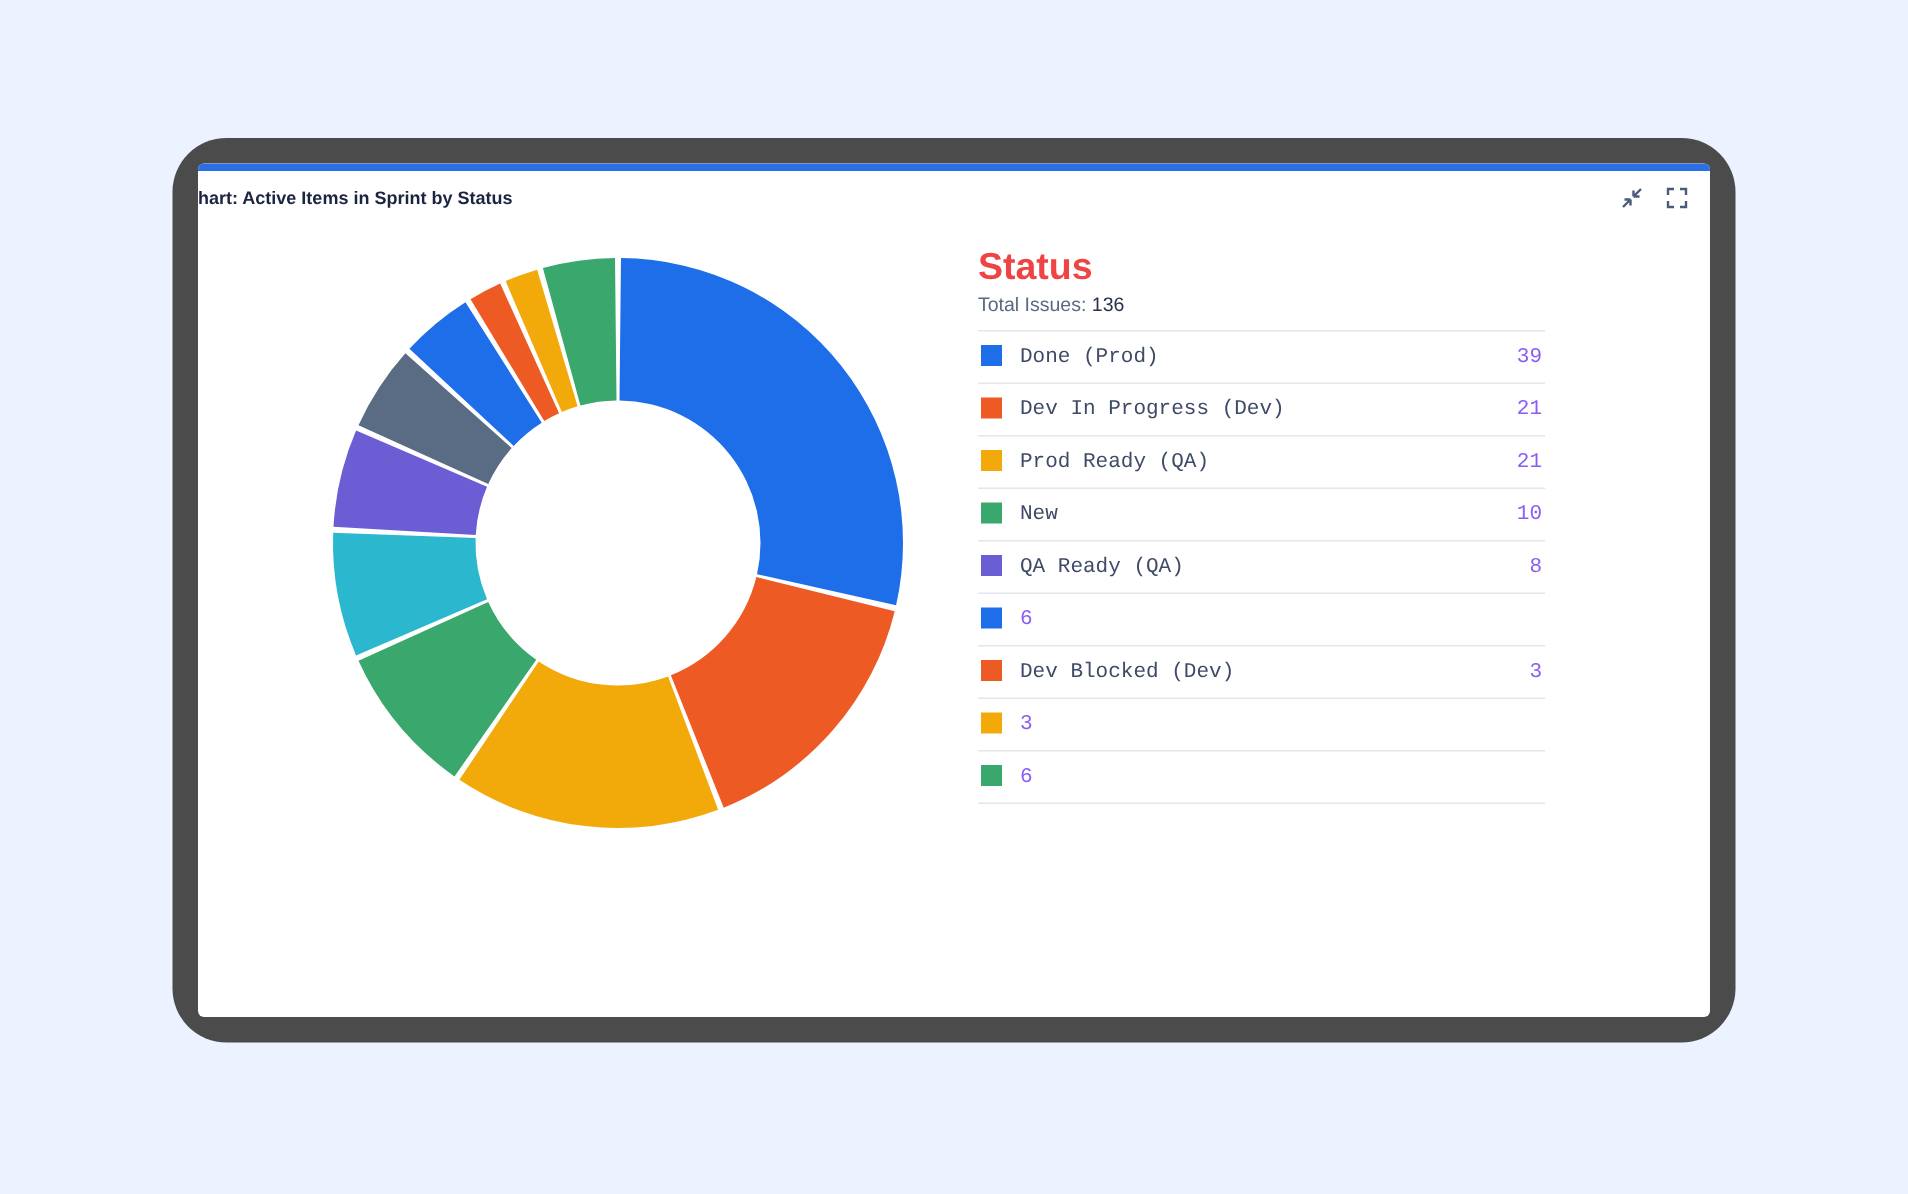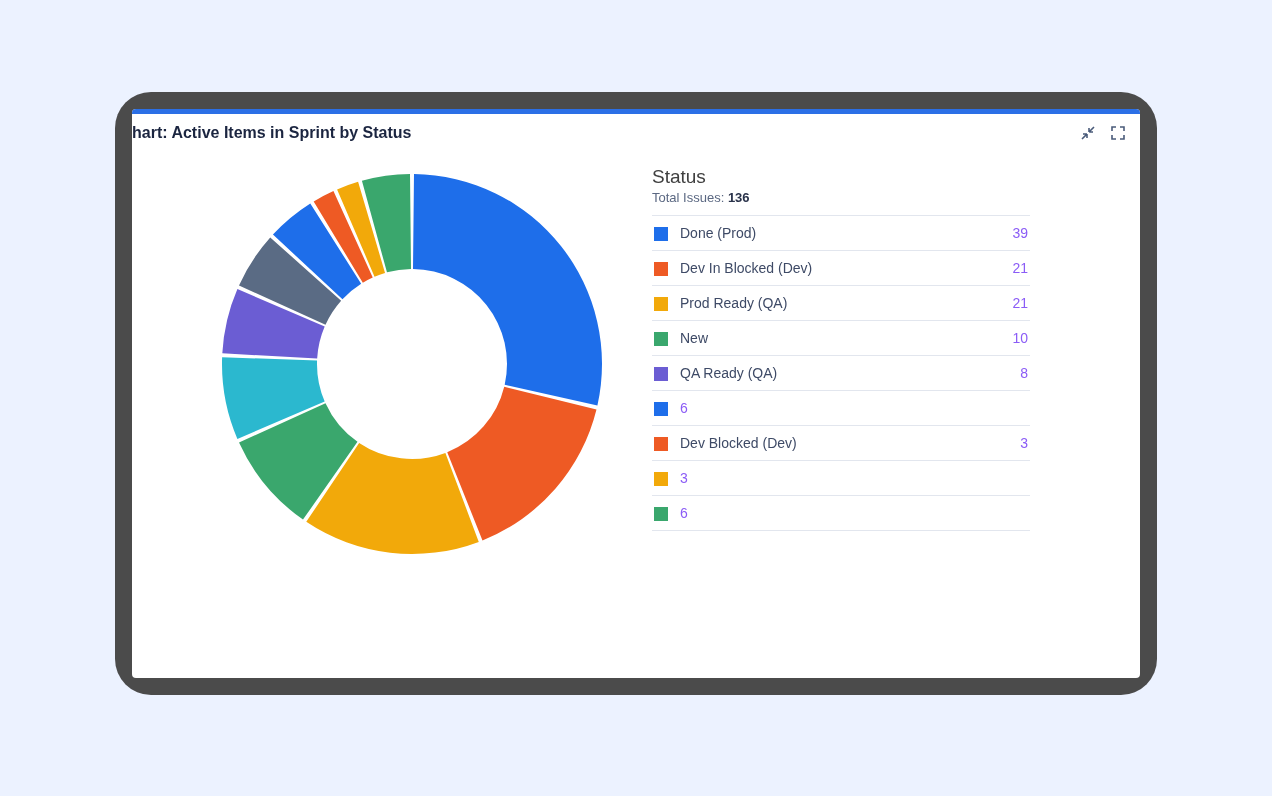--- a/index.html
+++ b/index.html
@@ -9,35 +9,35 @@
   }
   .screen{
     width:100%;height:100%;background:#fff;border-radius:4px;overflow:hidden;
     display:flex;flex-direction:column;
   }
   .blue-bar{height:5px;background:#2b6fe6;flex:0 0 auto;}
   .header{
     display:flex;align-items:center;justify-content:space-between;
     padding:10px 14px 10px 0;
   }
-  .title{font-size:16px;font-weight:600;color:#1b2540;}
+  .title{font-size:12px;font-weight:600;color:#1b2540;}
   .header-icons{display:flex;gap:14px;color:#4a5b7a;}
   .header-icons svg{display:block;}
   .content{flex:1;display:flex;padding:8px 0 0 80px;}
   .chart-col{width:440px;display:flex;align-items:flex-start;}
   .chart-holder{position:relative;width:400px;height:400px;margin-top:4px;}
   .chart-holder svg{width:400px;height:400px;display:block;}
   .legend-col{flex:1;padding:6px 110px 0 0;}
-  .legend-title{font-size:19px;font-weight:400;color:#404040;margin:0;}
+  .legend-title{font-size:25px;font-weight:700;color:#ef4444;margin:0;}
   .legend-sub{font-size:13px;color:#5b6882;margin:2px 0 10px 0;}
-  .legend-sub b{font-weight:700;color:#29324a;margin-top:13px;}
+  .legend-sub b{font-weight:400;color:#29324a;margin-top:13px;}
   .legend-list{border-top:1px solid #e2e6ee;}
   .legend-row{
-    display:flex;align-items:flex-end;border-bottom:1px solid #e2e6ee;
-    padding:9px 2px;font-size:14px;color:#3e4a66;
+    display:flex;align-items:flex-start;border-bottom:1px solid #e2e6ee;
+    padding:9px 2px;font-size:14px;color:#3e4a66;font-family:Liberation Mono, monospace;
   }
   .swatch{width:14px;height:14px;margin-right:12px;flex:0 0 auto;}
   .legend-label{flex:1;}
   .legend-count{font-variant-numeric:tabular-nums;color:#8b5cf6;}
   .icon-btn{cursor:pointer;}
 </style>
 </head>
 <body>
 
 <div class="device">
@@ -88,21 +88,21 @@
           <span>Total Issues: </span><b>136</b>
         </div>
         <div class="legend-list" id="legend-list">
             <div class="legend-row">
               <span class="swatch" style="background: rgb(30, 110, 234);"></span>
               <span class="legend-label">Done (Prod)</span>
               <span class="legend-count">39</span>
             </div>
             <div class="legend-row">
               <span class="swatch" style="background: rgb(238, 90, 36);"></span>
-              <span class="legend-label">Dev In Blocked (Dev)</span>
+              <span class="legend-label">Dev In Progress (Dev)</span>
               <span class="legend-count">21</span>
             </div>
             <div class="legend-row">
               <span class="swatch" style="background: rgb(242, 169, 10);"></span>
               <span class="legend-label">Prod Ready (QA)</span>
               <span class="legend-count">21</span>
             </div>
             <div class="legend-row">
               <span class="swatch" style="background: rgb(58, 167, 109);"></span>
               <span class="legend-label">New</span>

